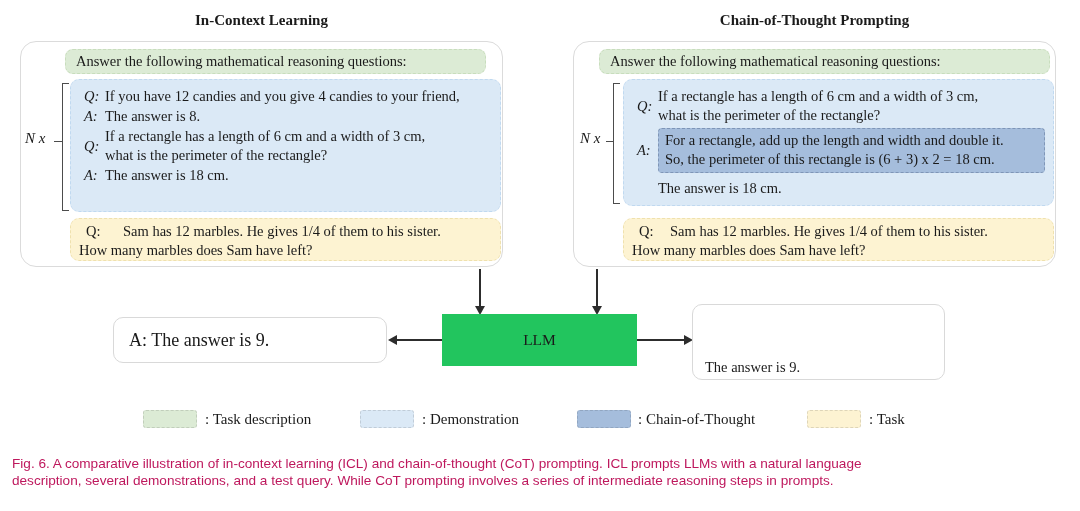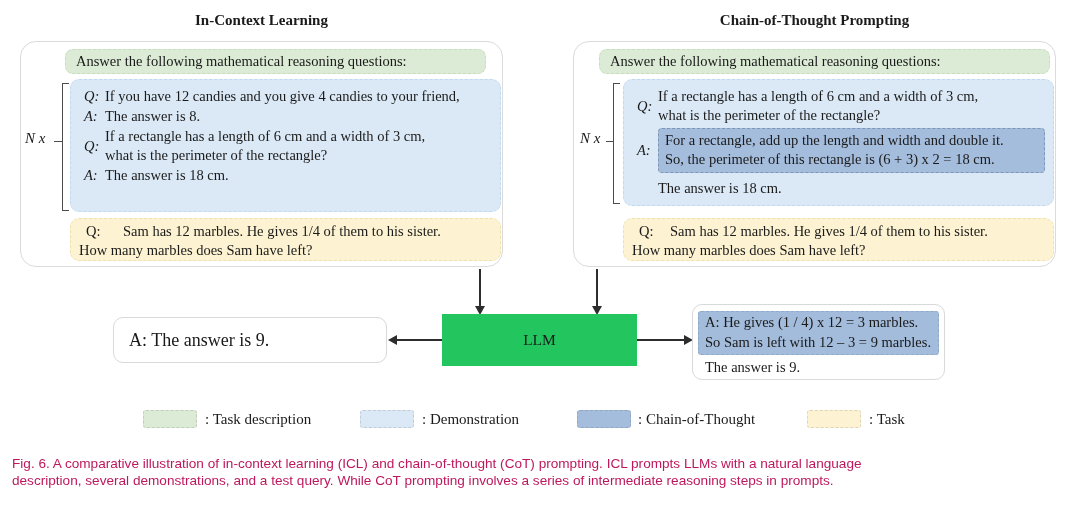--- a/index.html
+++ b/index.html
@@ -193,24 +193,20 @@
 <div class="arrow-head-left" style="left:388px; top:335px;"></div>
 
 <div class="arrow-line-h" style="left:637px; top:339px; width:47px;"></div>
 <div class="arrow-head-right" style="left:684px; top:335px;"></div>
 
 <div class="output-box output-left">
   <span>A: The answer is 9.</span>
 </div>
 
 <div class="output-box output-right">
-  <div class="output-cot" style="background-color: rgb(163, 188, 219);">
-    <div>A: He gives (1 / 4) x 12 = 3 marbles.</div>
-    <div>So Sam is left with 12 – 3 = 9 marbles.</div>
-  </div>
   <div class="output-answer">The answer is 9.</div>
 </div>
 
 <div class="legend-swatch" style="left: 143px; background-color: rgb(220, 235, 213);"></div>
 <div class="legend-label" style="left:205px;">: Task description</div>
 
 <div class="legend-swatch" style="left: 360px; background-color: rgb(219, 233, 246);"></div>
 <div class="legend-label" style="left:422px;">: Demonstration</div>
 
 <div class="legend-swatch" style="left: 577px; background-color: rgb(165, 189, 220);"></div>

